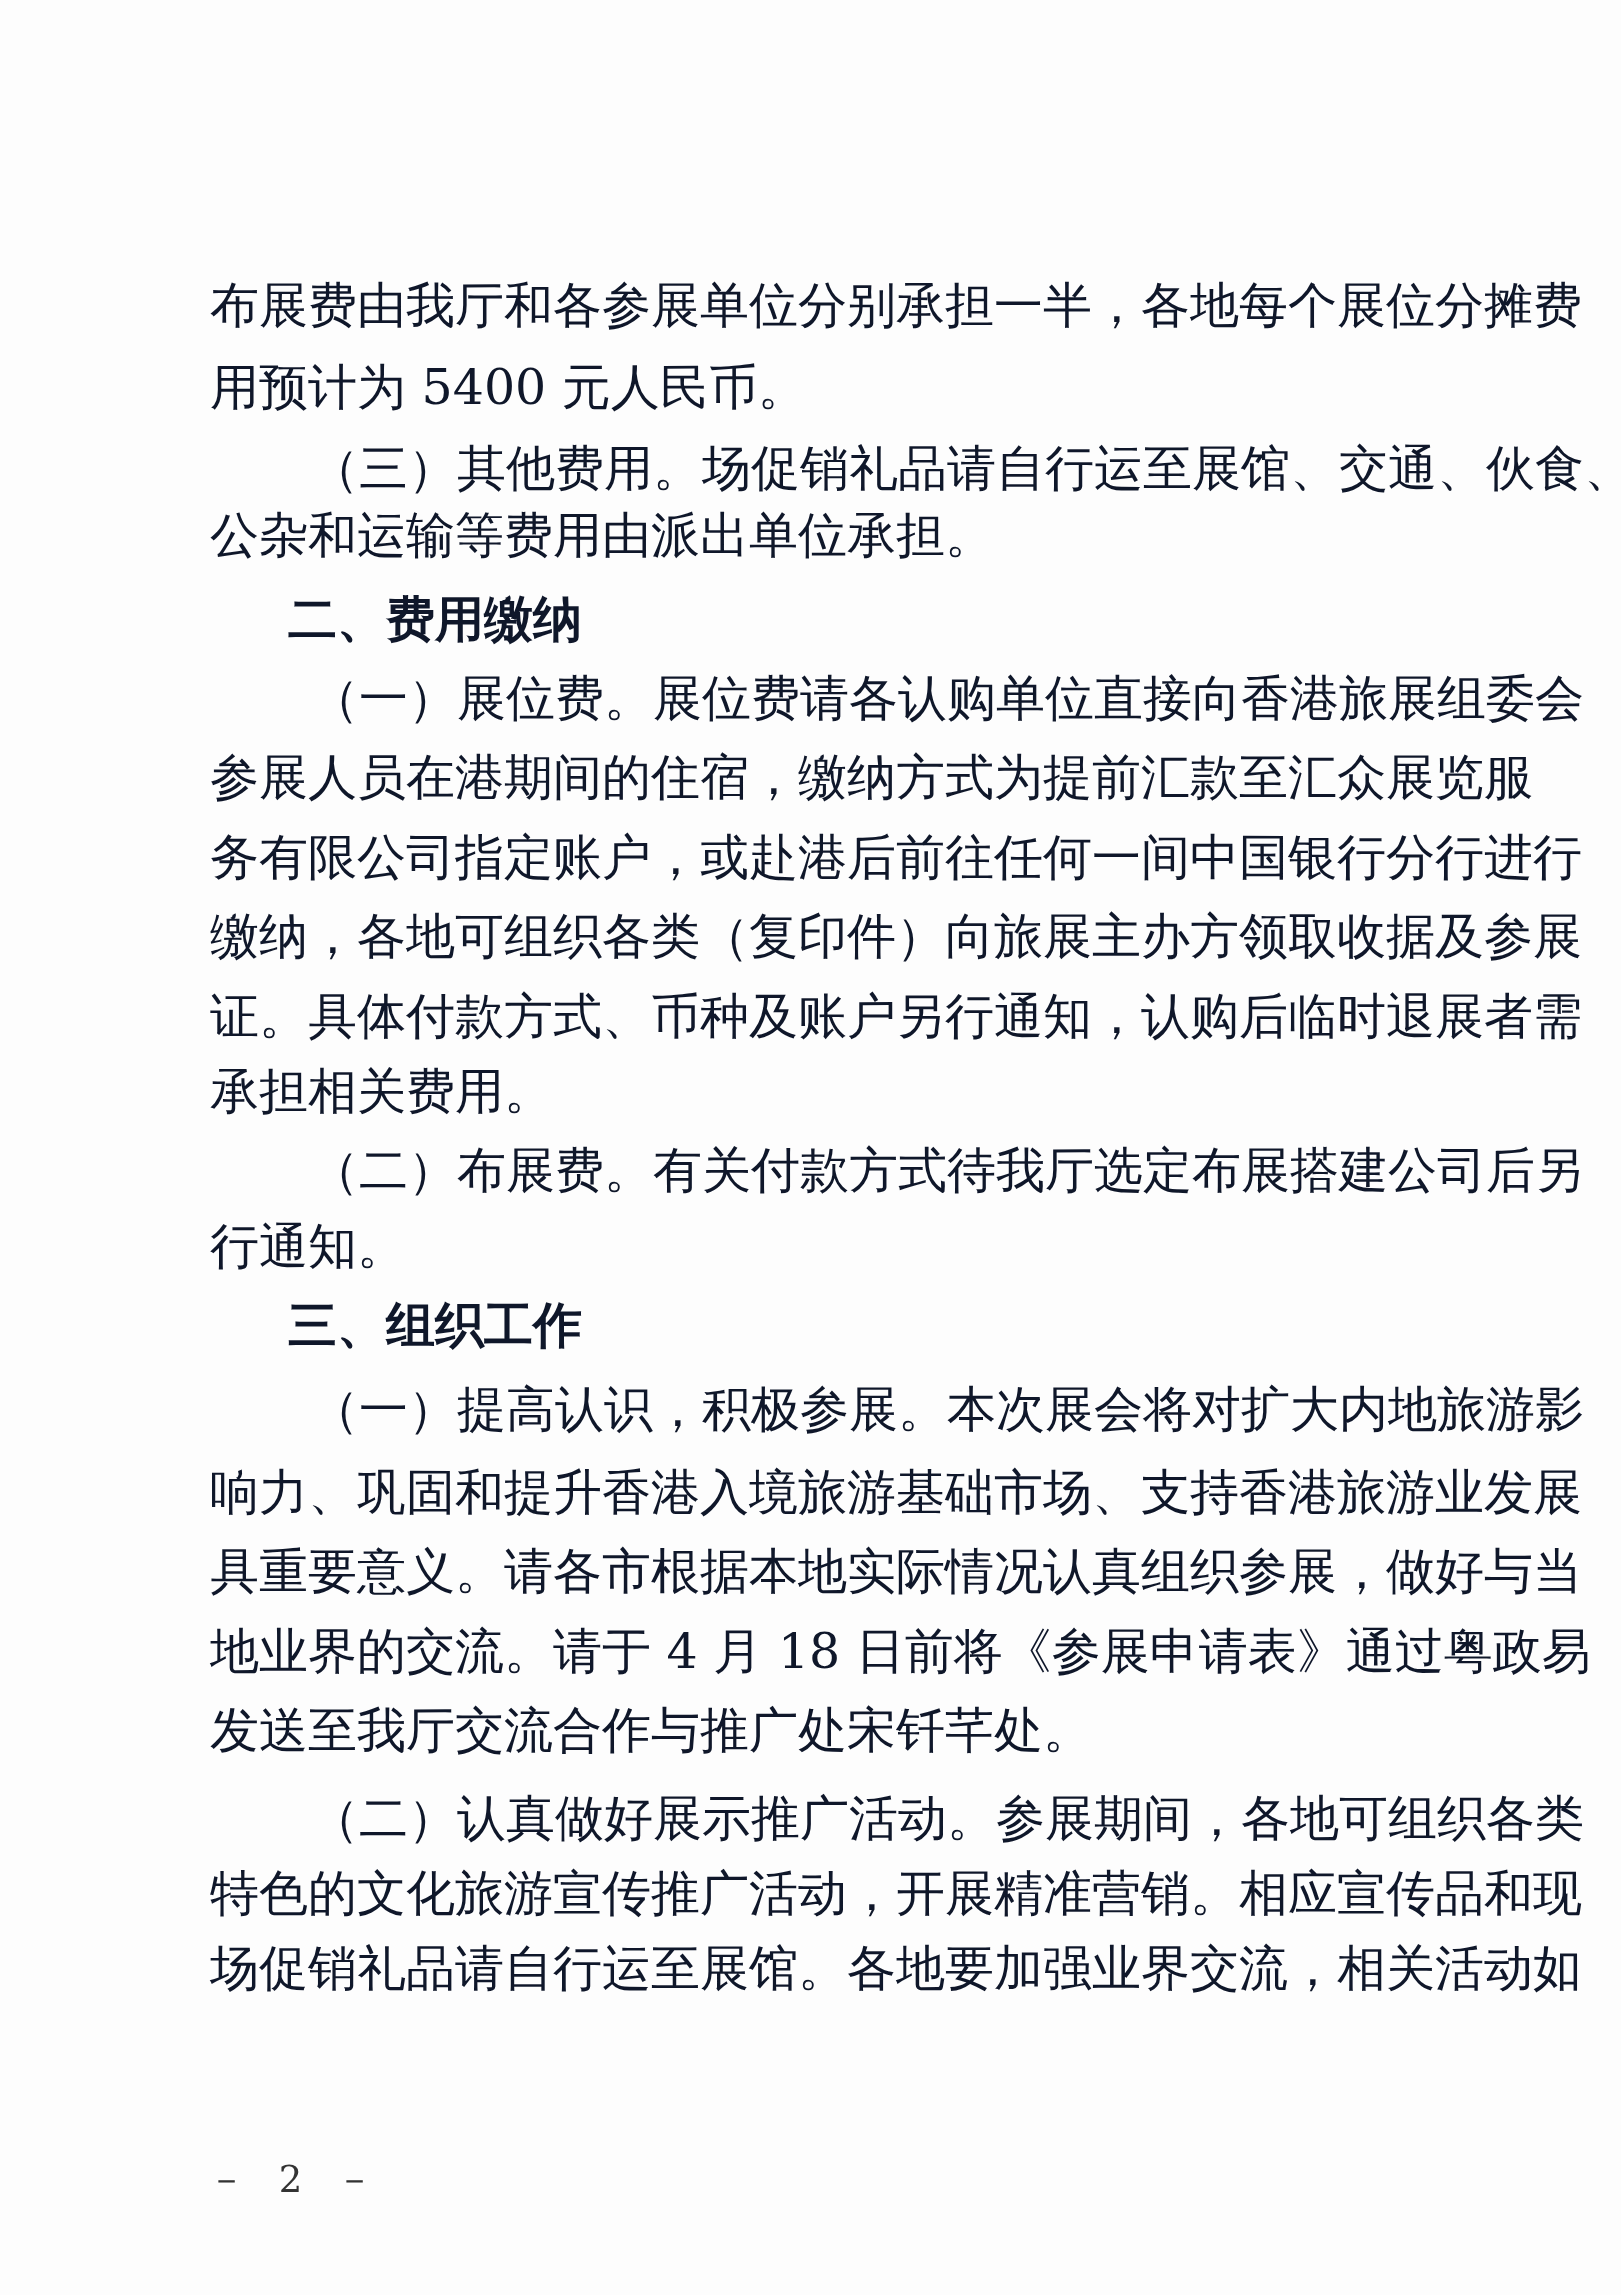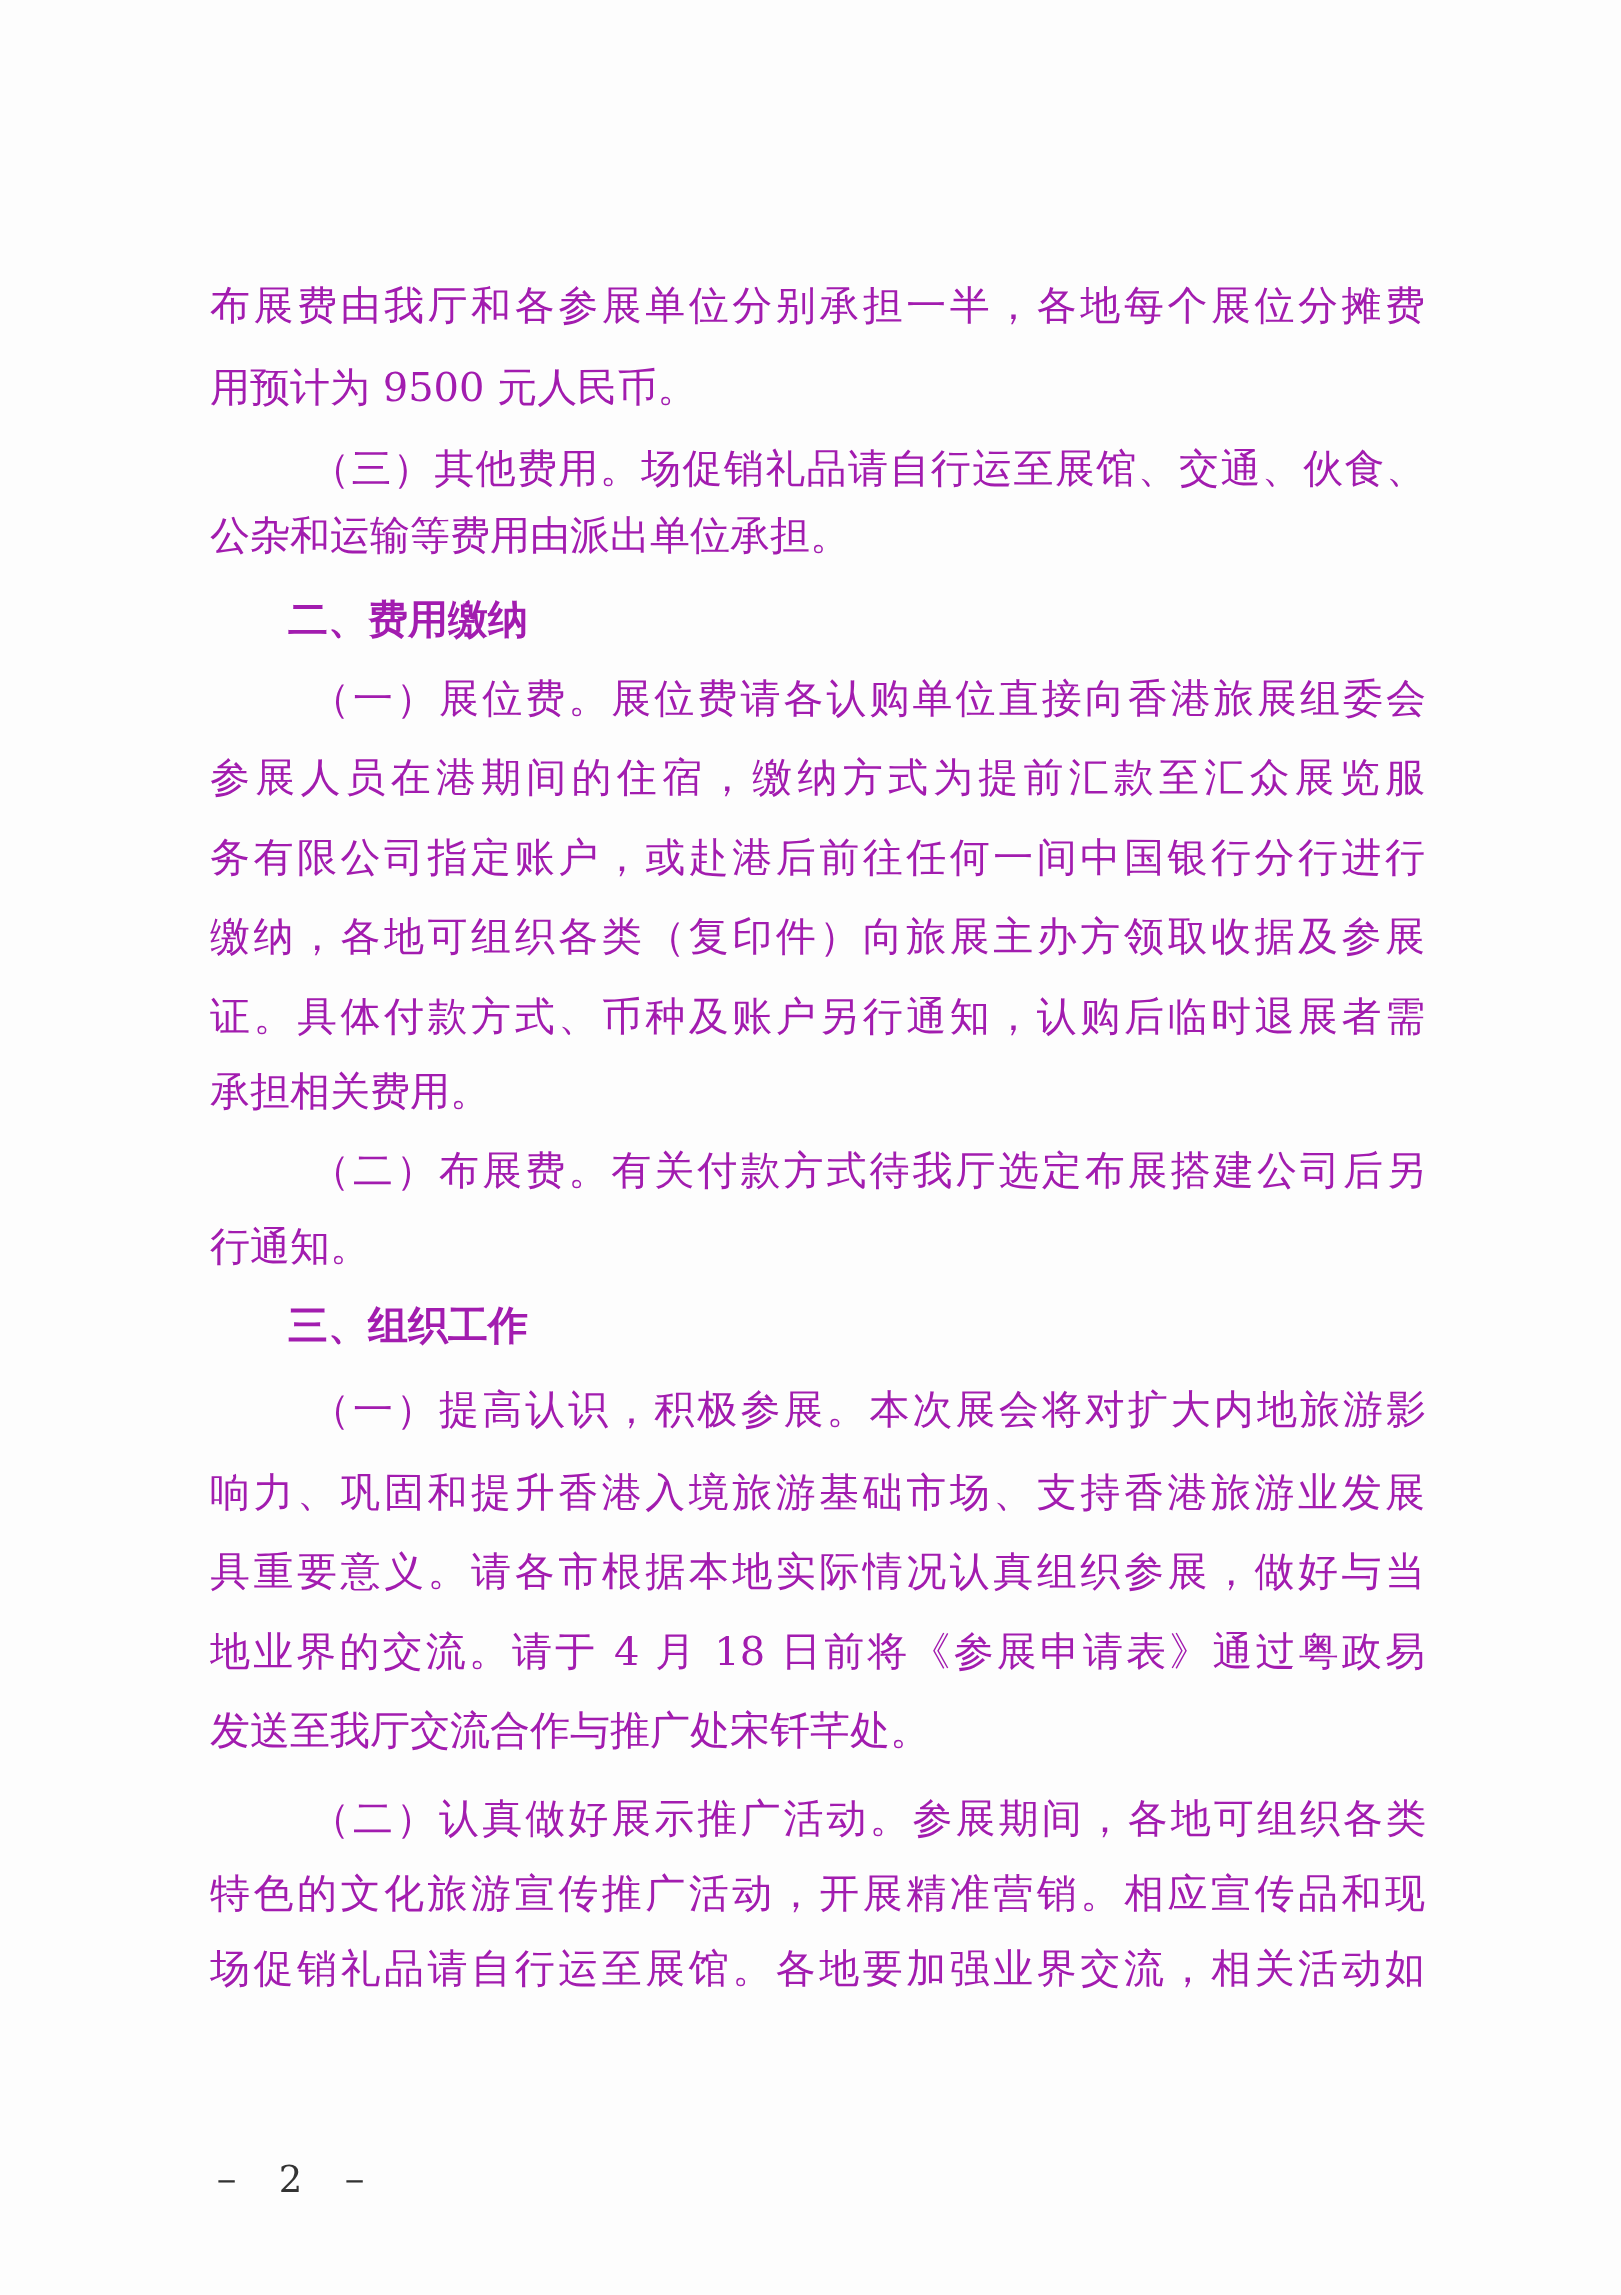--- a/index.html
+++ b/index.html
@@ -1,38 +1,38 @@
 <!DOCTYPE html>
 <html style="font-size:12.7px"><head>
 <meta charset="utf-8">
 <style>
   html, body { margin:0; padding:0; background:#ffffff; }
   body { width:1621px; height:2295px; position:relative; overflow:hidden; }
   .page { position:absolute; left:0; top:0; width:1621px; height:2295px; background:#fdfdfd; }
   .line {
     position:absolute; left:210px; width:1215px; height:71px; line-height:71px;
     font-family:"DejaVu Serif", "Liberation Serif", serif;
-    font-size:40px; color:#a21caf; white-space:nowrap;
+    font-size:49px; color:#0f172a; white-space:nowrap;
     text-align:justify; text-align-last:justify; letter-spacing:0;
   }
   .line.last { text-align-last:left; }
   .line.indent { left:310px; width:1116px; }
   .line.heading { left:288px; font-family:"DejaVu Sans", "Liberation Sans", sans-serif; font-weight:bold; text-align-last:left; width:715px; }
   .pagenum {
     position:absolute; left:208px; top:2156px; height:48px; line-height:48px;
     font-family:"DejaVu Serif", "Liberation Serif", serif; font-size:37px; color:#333;
     letter-spacing:11px;
   }
 </style>
 </head>
 <body>
 
 <div class="page">
   <div class="line" style="top:270px">布展费由我厅和各参展单位分别承担一半，各地每个展位分摊费</div>
-  <div class="line last" style="top:352px">用预计为 9500 元人民币。</div>
+  <div class="line last" style="top:352px">用预计为 5400 元人民币。</div>
   <div class="line indent" style="top:433px">（三）其他费用。场促销礼品请自行运至展馆、交通、伙食、</div>
   <div class="line last" style="top:500px">公杂和运输等费用由派出单位承担。</div>
   <div class="line heading" style="top:584px">二、费用缴纳</div>
   <div class="line indent" style="top:663px">（一）展位费。展位费请各认购单位直接向香港旅展组委会</div>
   <div class="line" style="top:742px">参展人员在港期间的住宿，缴纳方式为提前汇款至汇众展览服</div>
   <div class="line" style="top:822px">务有限公司指定账户，或赴港后前往任何一间中国银行分行进行</div>
   <div class="line" style="top:901px">缴纳，各地可组织各类（复印件）向旅展主办方领取收据及参展</div>
   <div class="line" style="top:981px">证。具体付款方式、币种及账户另行通知，认购后临时退展者需</div>
   <div class="line last" style="top:1056px">承担相关费用。</div>
   <div class="line last" style="top:1211px">行通知。</div>

